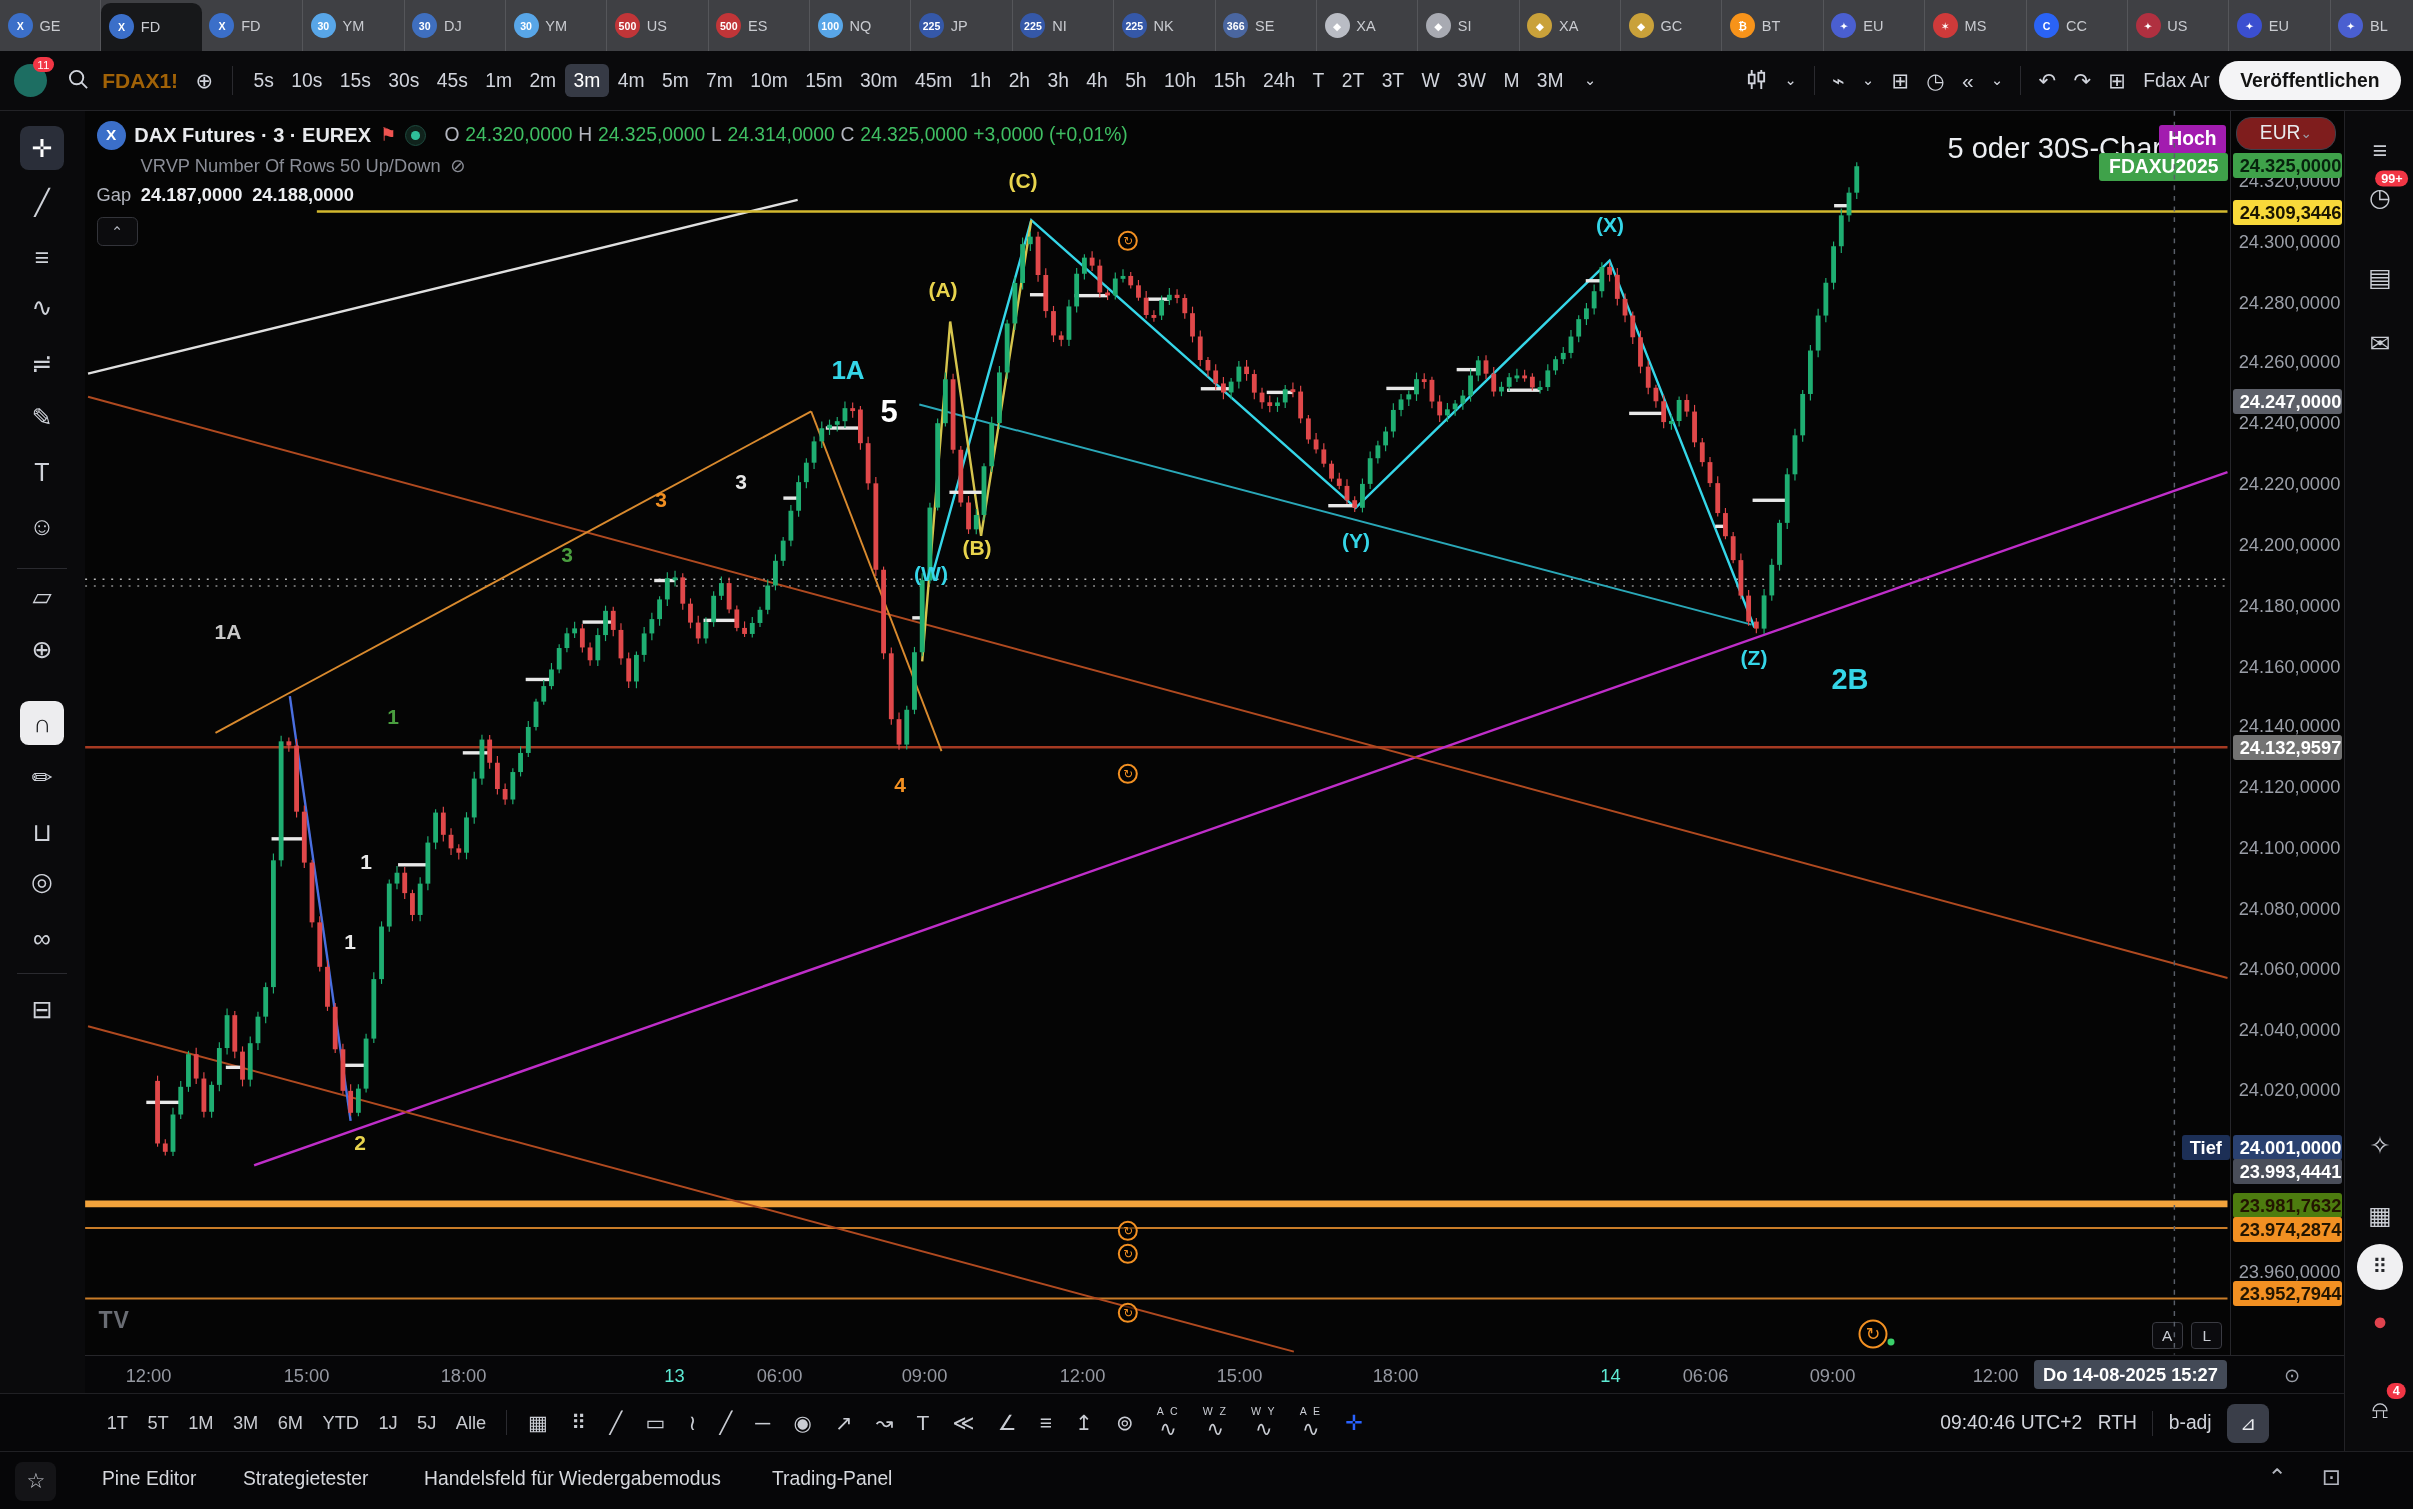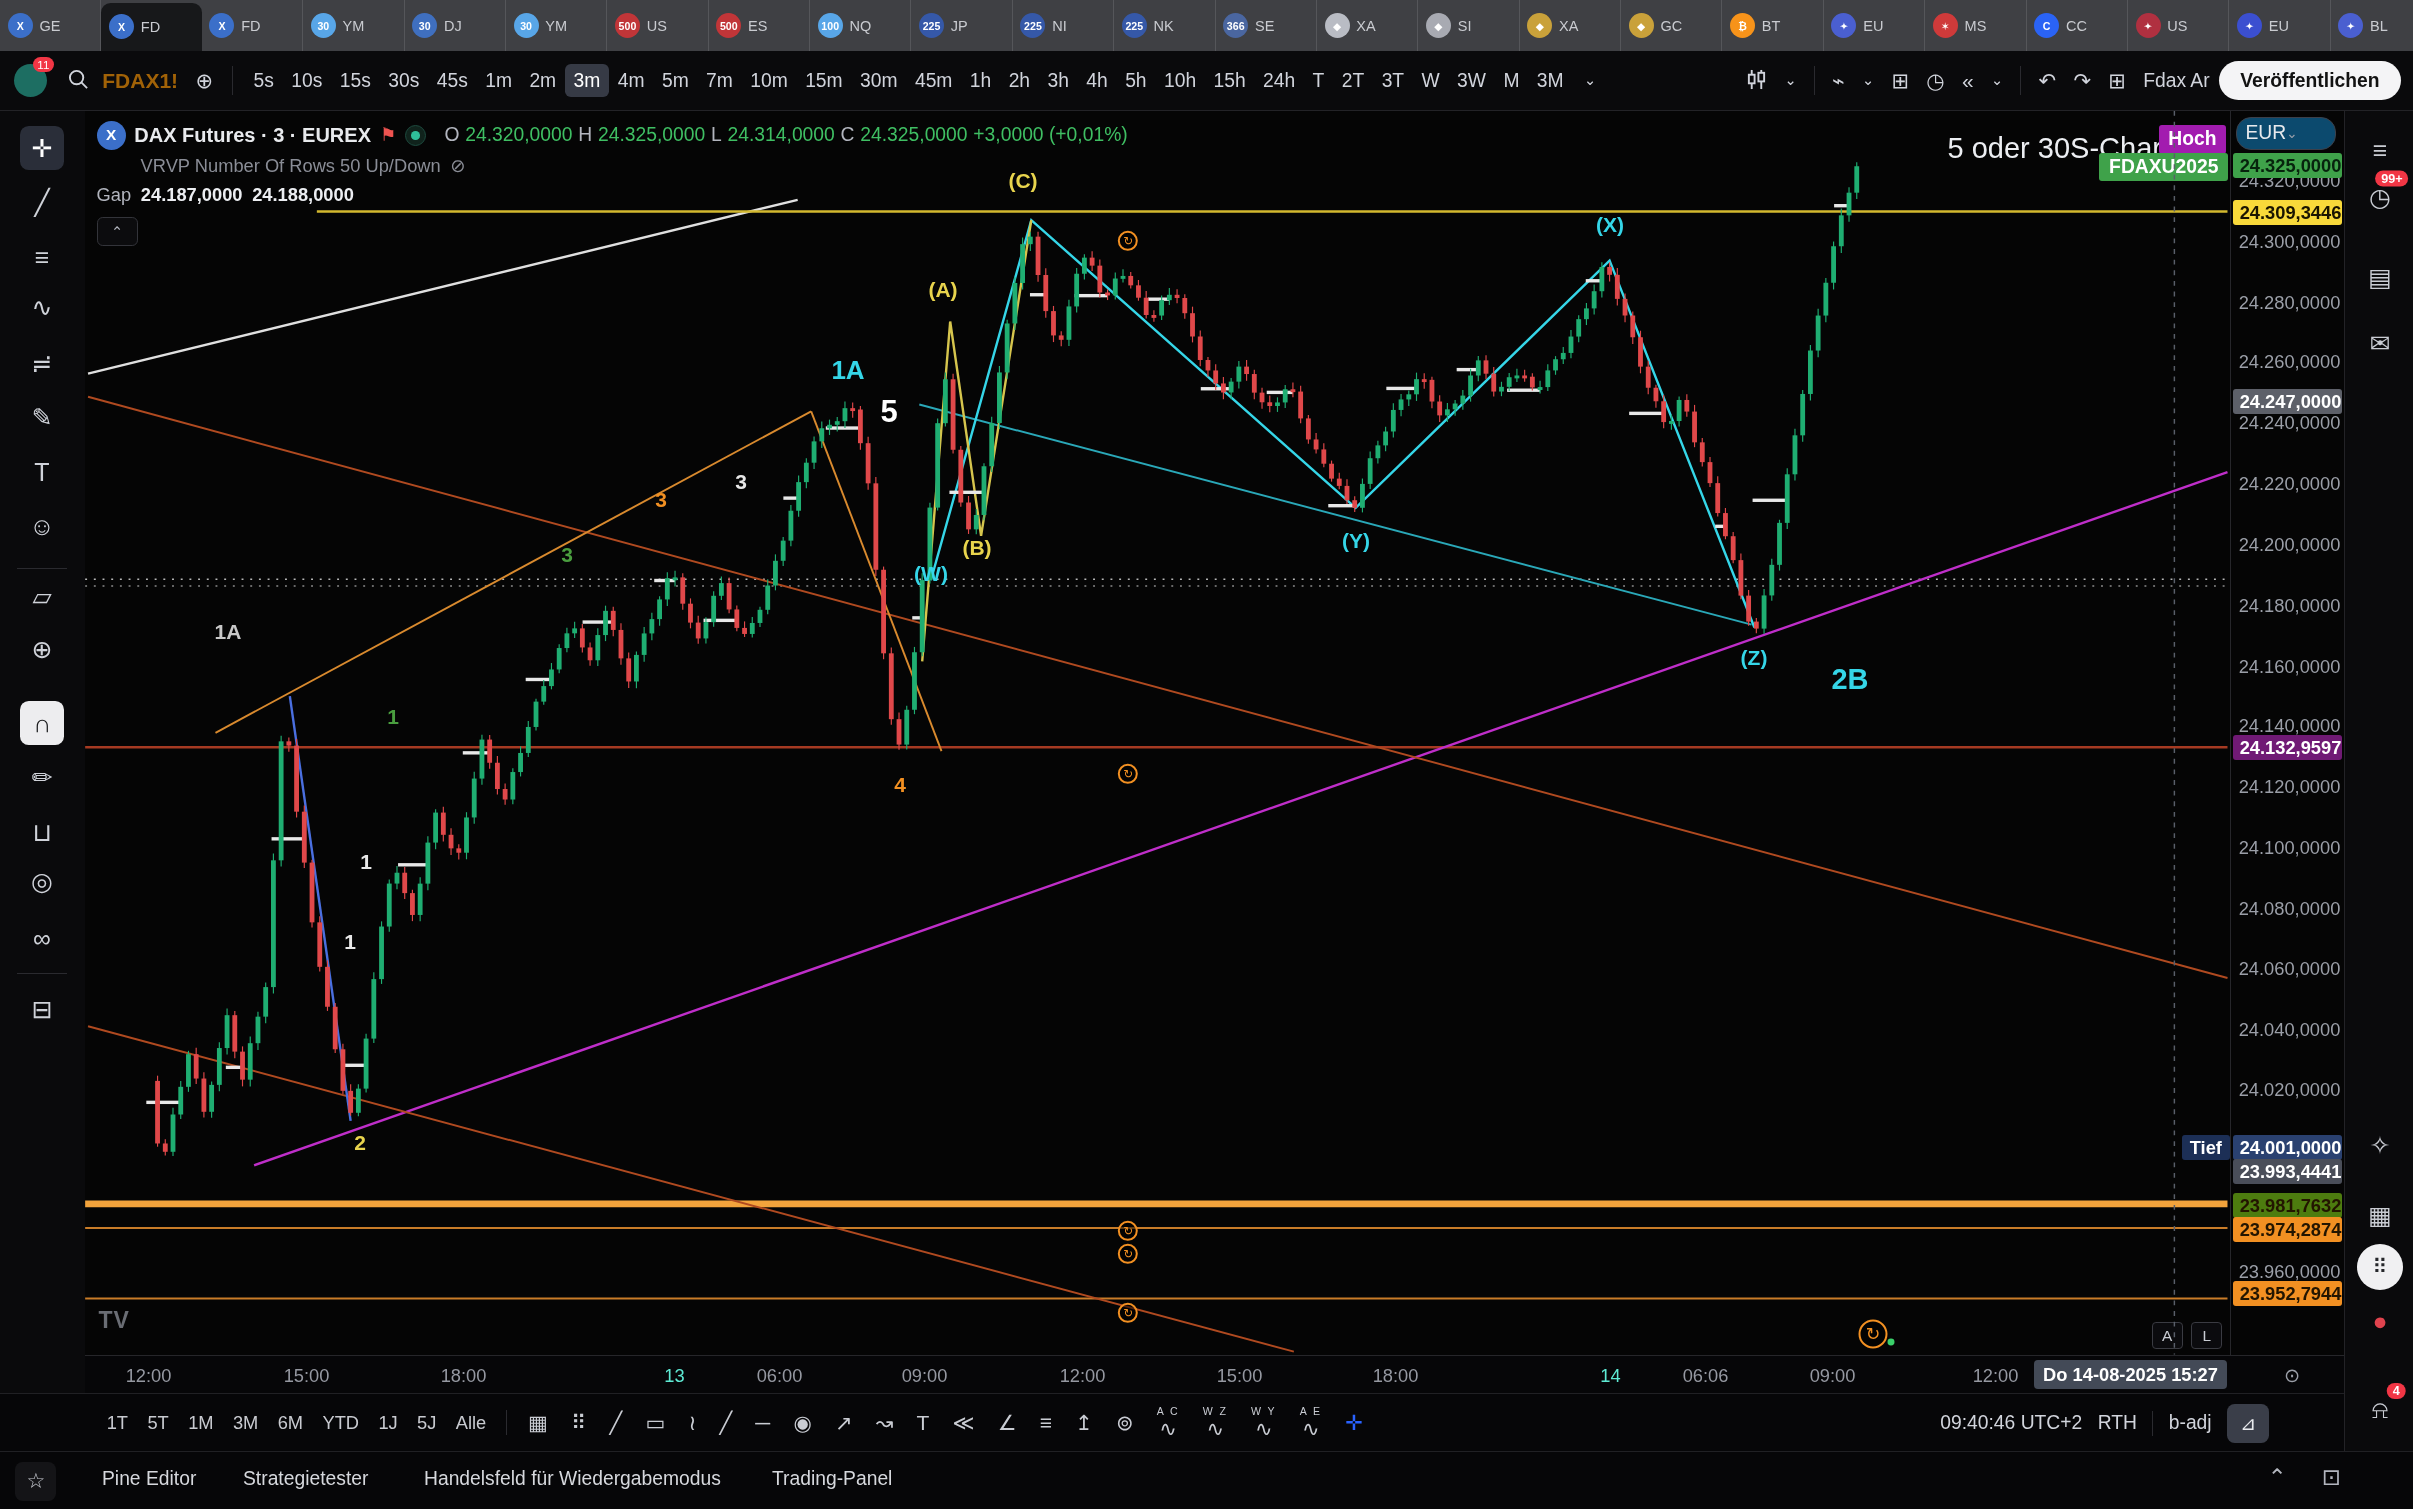--- a/index.html
+++ b/index.html
@@ -58,21 +58,21 @@
   .collapse{width:39px;height:27px;border:1px solid #33343a;border-radius:5.8px;color:#b2b5be;display:flex;align-items:center;justify-content:center;font-size:14.5px;margin-top:7.7px;cursor:pointer;background:#0c0c0e;}
   .chartnote{position:absolute;right:60px;top:21px;color:#eceef2;font-size:29px;font-weight:500;white-space:nowrap;cursor:pointer;}
   .hoch{position:absolute;right:3.9px;top:13.5px;background:#a21caf;color:#fff;font-size:19.3px;font-weight:600;padding:3.9px 9.7px;border-radius:2.9px;}
   .contract{position:absolute;right:1.9px;top:42px;background:#3fa24a;color:#fff;font-size:19.3px;font-weight:700;padding:2.9px 9.7px;border-radius:2.9px;}
   .tvlogo{position:absolute;left:13.5px;bottom:21px;color:#6a6d74;font-size:23px;font-weight:700;letter-spacing:1px;}
   .albtns{position:absolute;right:7.7px;bottom:5.8px;display:flex;gap:8.7px;}
   .albtn{width:29px;height:25px;border:1px solid #3a3b42;border-radius:3.9px;color:#c9ccd3;font-size:15.4px;display:flex;align-items:center;justify-content:center;cursor:pointer;background:#0b0b0e;}
 
   
   .price-axis{position:absolute;left:2230px;top:111px;width:114px;height:1244px;background:#050505;border-left:1px solid #26262a;cursor:ns-resize;}
-  .cursel{position:absolute;left:4.8px;top:5.8px;width:100px;height:33px;border:1px solid #3c404a;border-radius:15px;background:#0c4a6e;color:#e8eaed;font-size:19.3px;display:flex;align-items:center;justify-content:flex-start;padding:0 8.7px;box-sizing:border-box;cursor:pointer;}
+  .cursel{position:absolute;left:4.8px;top:5.8px;width:100px;height:33px;border:1px solid #3c404a;border-radius:15px;background:#7f1d1d;color:#e8eaed;font-size:19.3px;display:flex;align-items:center;justify-content:center;padding:0 8.7px;box-sizing:border-box;cursor:pointer;}
   .cursel .ch{color:#9ba0aa;font-size:13.5px;}
   .tick{position:absolute;left:7.7px;color:#9b9fa8;font-size:18.3px;}
   .axlabel{position:absolute;left:1.9px;right:2.9px;height:25px;line-height:25px;border-radius:2.9px;font-size:18.3px;padding-left:6.8px;}
   .axlabel.b{font-weight:700;}
   .axlabel .tag{position:absolute;right:103%;top:0;background:#1c2f56;color:#fff;border-radius:2.9px;padding:0 7.7px;font-weight:700;}
 
   
   .right-sidebar{position:absolute;left:2344px;top:111px;width:70px;height:1398px;background:#0a0a0c;border-left:1px solid #232327;}
   .rs-icon{position:absolute;left:35px;transform:translate(-50%,-50%);color:#c9ccd3;font-size:25px;cursor:pointer;}
   .rs-icon .nbadge{position:absolute;right:-17.4px;top:-11.6px;background:#f23645;color:#fff;font-size:12.6px;font-weight:700;border-radius:9.7px;padding:1px 5.8px;}
@@ -892,21 +892,21 @@
       <div class="tick" style="top: 665px;">24.120,0000</div>
       <div class="tick" style="top: 726px;">24.100,0000</div>
       <div class="tick" style="top: 787px;">24.080,0000</div>
       <div class="tick" style="top: 847px;">24.060,0000</div>
       <div class="tick" style="top: 908px;">24.040,0000</div>
       <div class="tick" style="top: 968px;">24.020,0000</div>
       <div class="tick" style="top: 1150px;">23.960,0000</div>
       <div class="axlabel b" style="top: 42px; background: rgb(63, 162, 74); color: rgb(7, 35, 13);">24.325,0000</div>
       <div class="axlabel b" style="top: 89px; background: rgb(248, 217, 58); color: rgb(26, 21, 0);">24.309,3446</div>
       <div class="axlabel b" style="top: 278px; background: rgb(93, 96, 105); color: rgb(255, 255, 255);">24.247,0000</div>
-      <div class="axlabel b" style="top: 624px; background: #701a75; color: rgb(255, 255, 255);">24.132,9597</div>
+      <div class="axlabel b" style="top: 624px; background: #737373; color: rgb(255, 255, 255);">24.132,9597</div>
       <div class="axlabel b" style="top: 1024px; background: rgb(42, 65, 112); color: rgb(255, 255, 255);">24.001,0000<span class="tag">Tief</span></div>
       <div class="axlabel b" style="top: 1048px; background: rgb(74, 78, 89); color: rgb(255, 255, 255);">23.993,4441</div>
       <div class="axlabel b" style="top: 1082px; background: #4d7c0f; color: rgb(35, 21, 0);">23.981,7632</div>
       <div class="axlabel b" style="top: 1106px; background: rgb(242, 144, 34); color: rgb(35, 21, 0);">23.974,2874</div>
       <div class="axlabel b" style="top: 1170px; background: rgb(242, 144, 34); color: rgb(35, 21, 0);">23.952,7944</div>
     </div>
 
   <div class="right-sidebar" id="right-sidebar">
       <div class="rs-icon" style="top: 39px;">≡</div>
       <div class="rs-icon" style="top: 86px;">◷<span class="nbadge">99+</span></div>

